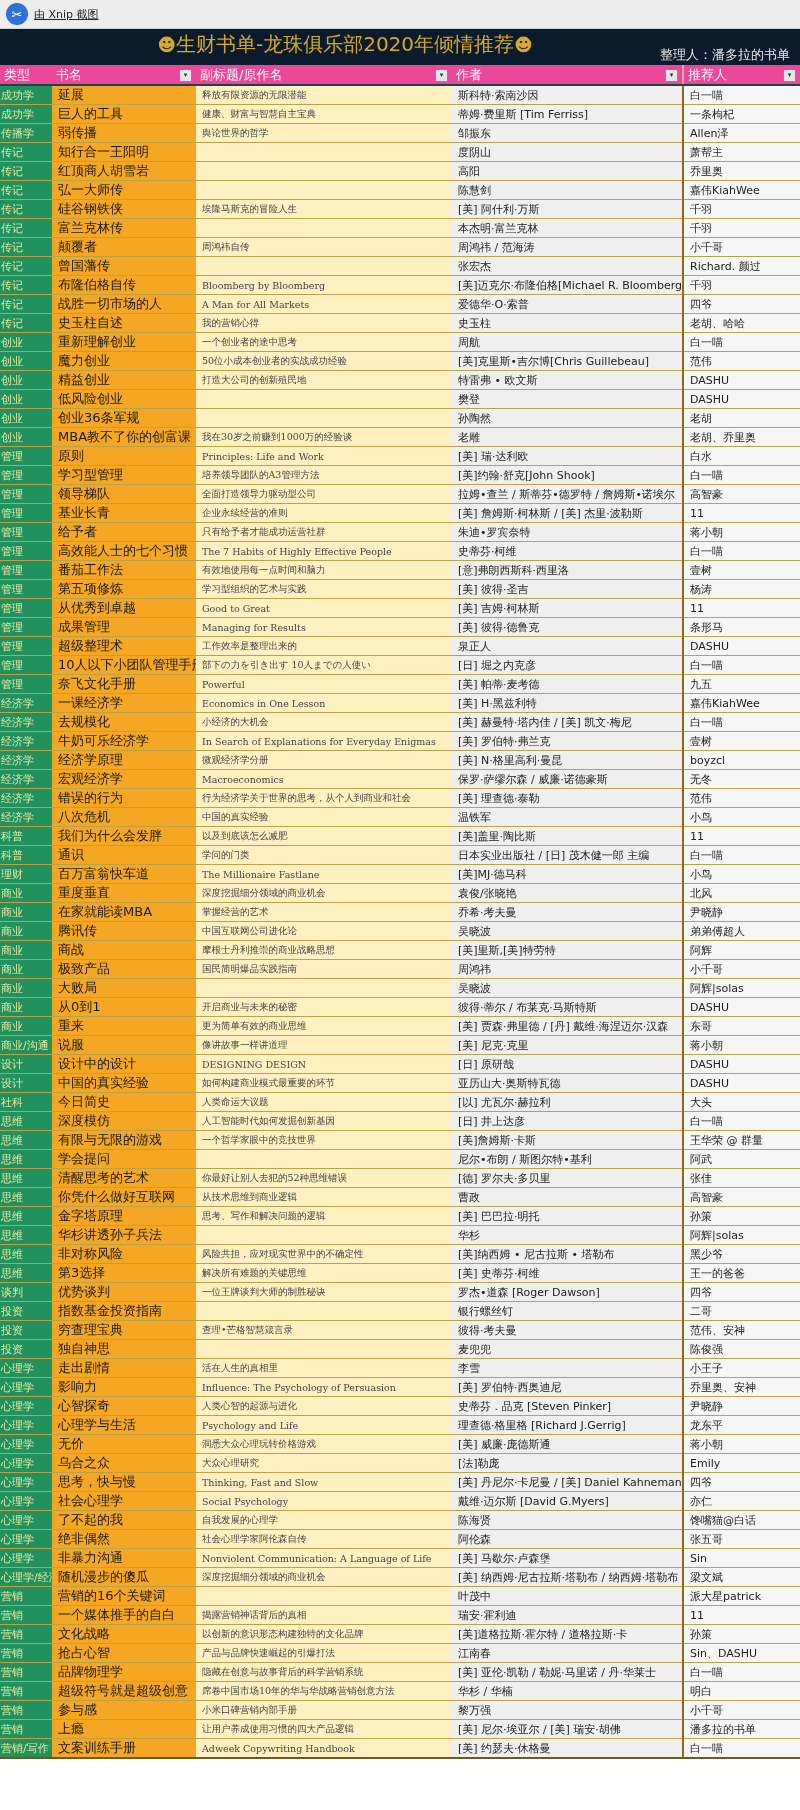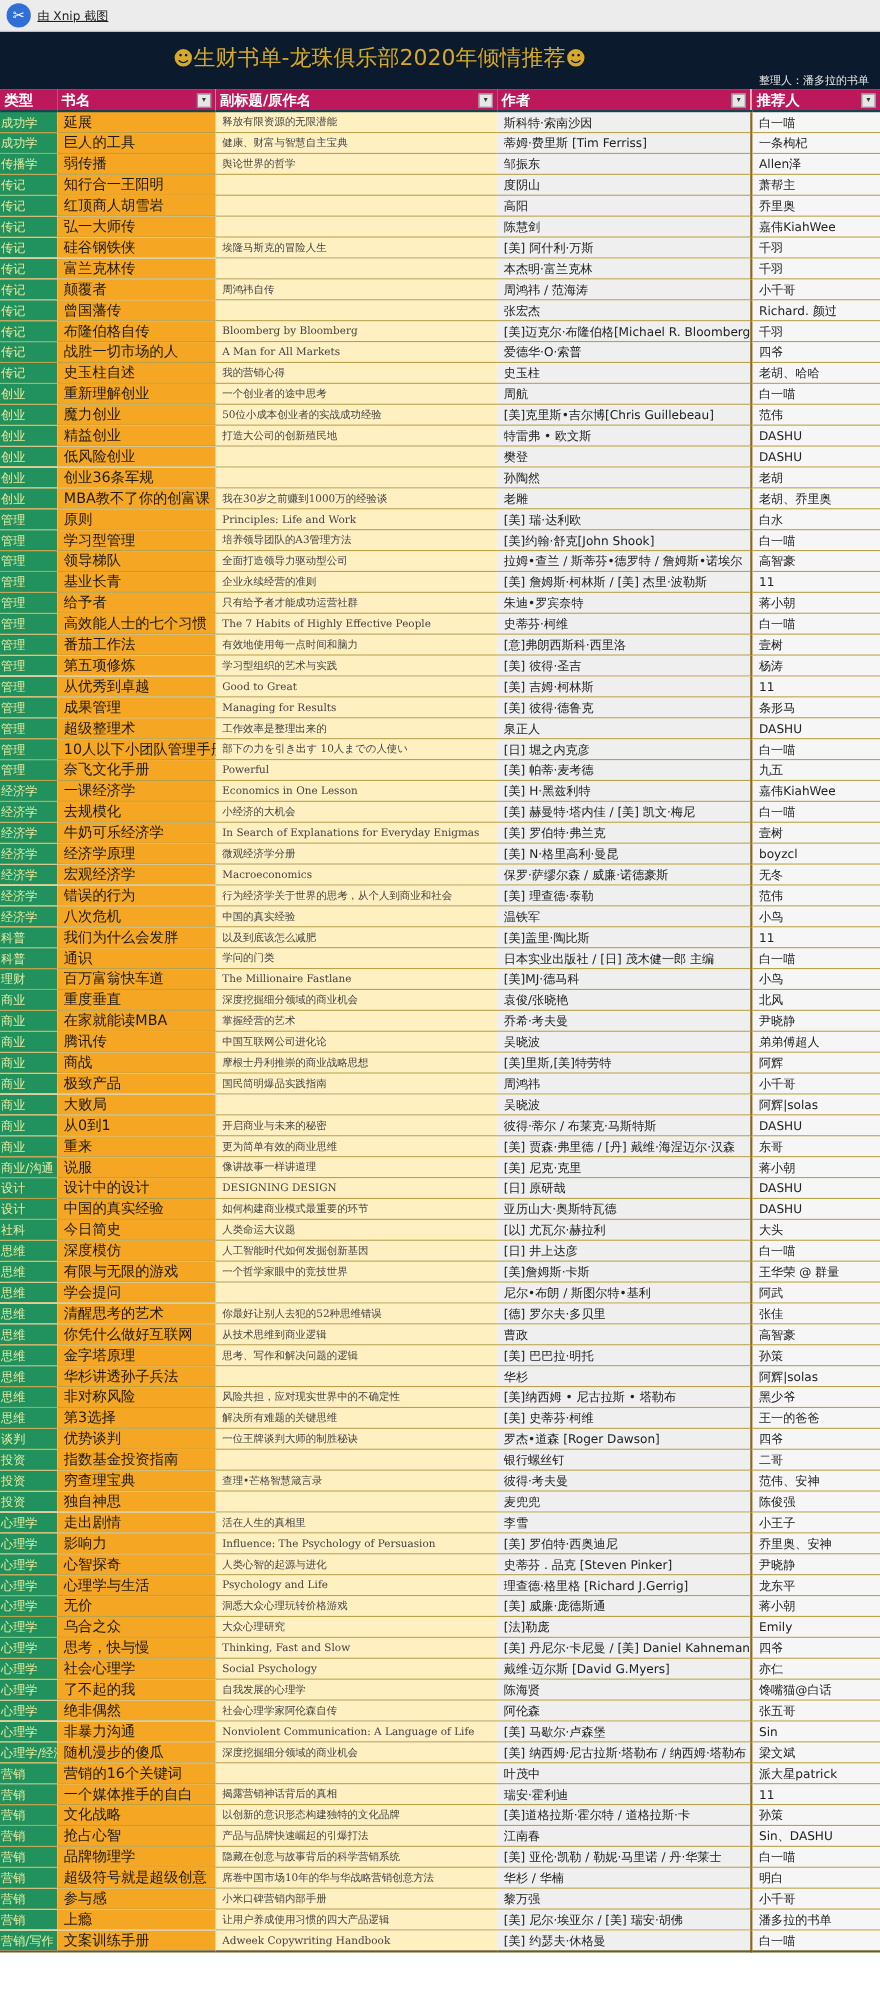--- a/index.html
+++ b/index.html
@@ -1,26 +1,26 @@
 <!DOCTYPE html>
 <html><head>
 <meta charset="utf-8">
 <style>
   html, body { margin:0; padding:0; }
   body { width:800px; height:1810px; background:#ffffff; font-family:"DejaVu Sans","Liberation Sans",sans-serif; overflow:hidden; position:relative; }
   .topbar { height:28px; background:#ececec; display:flex; align-items:center; padding-left:6px; border-bottom:1px solid #d0d0d0; }
   .xnip-logo { width:22px; height:22px; border-radius:50%; background:#2f6fd6; display:flex; align-items:center; justify-content:center; color:#fff; font-size:13px; font-weight:bold; margin-right:6px; }
   .xnip-text { font-size:11px; color:#222;text-decoration:underline; }
-  .titlebar { height:52px; background:#0b1b2d; position:relative; display:flex; align-items:center; justify-content:center; }
+  .titlebar { height:36px; background:#0b1b2d; position:relative; display:flex; align-items:center; justify-content:center; }
   .title { color:#d6a92b; font-size:20px; letter-spacing:0px; margin-left:-110px; margin-top:-6px; }
   .title-icon { color:#d6a92b; font-size:18px; }
-  .compiler { position:absolute; right:10px; bottom:1px; color:#e8e8e8; font-size:10px; }
+  .compiler { position:absolute; right:10px; bottom:1px; color:#e8e8e8; font-size:13px; }
   table { border-collapse:collapse; table-layout:fixed; width:800px; }
   col.c1 { width:52px; } col.c2 { width:144px; } col.c3 { width:256px; } col.c4 { width:231px; } col.c5 { width:117px; }
-  thead th { background:#be185d; color:#ffffff; height:19px; font-size:13px; font-weight:bold; text-align:left; padding:0 4px; position:relative; border-bottom:2px solid #16444d; }
+  thead th { background:#ec4899; color:#ffffff; height:19px; font-size:13px; font-weight:normal; text-align:left; padding:0 4px; position:relative; border-bottom:2px solid #16444d; }
   thead th.c4h { border-right:2px solid #fca5a5; }
   .dd { position:absolute; right:4px; top:4px; width:11px; height:11px; background:#e6e6e6; border:1px solid #888; font-size:7px; line-height:11px; text-align:center; color:#333; }
   tbody td { height:17px; font-size:11px; padding:0 4px; white-space:nowrap; overflow:hidden; border-bottom:1px solid #b9a24a; }
   td.type { background:#21925e; color:#e7e9a0; font-size:11px; padding-left:1px; }
   td.book { background:#f5a623; color:#1a1a1a; font-size:13px; padding-left:6px; }
   td.sub { background:#fff0c2; color:#444; font-family:"DejaVu Serif","Liberation Serif",serif; font-size:9.5px; padding-left:6px; }
   td.author { background:#efefef; color:#222; font-size:11px; padding-left:6px; border-right:2px solid #8a6a1c; }
   td.rec { background:#f6f6f6; color:#222; font-size:11px; padding-left:6px; }
   tbody tr:last-child td { border-bottom:2px solid #6a5a20; }
 </style>

